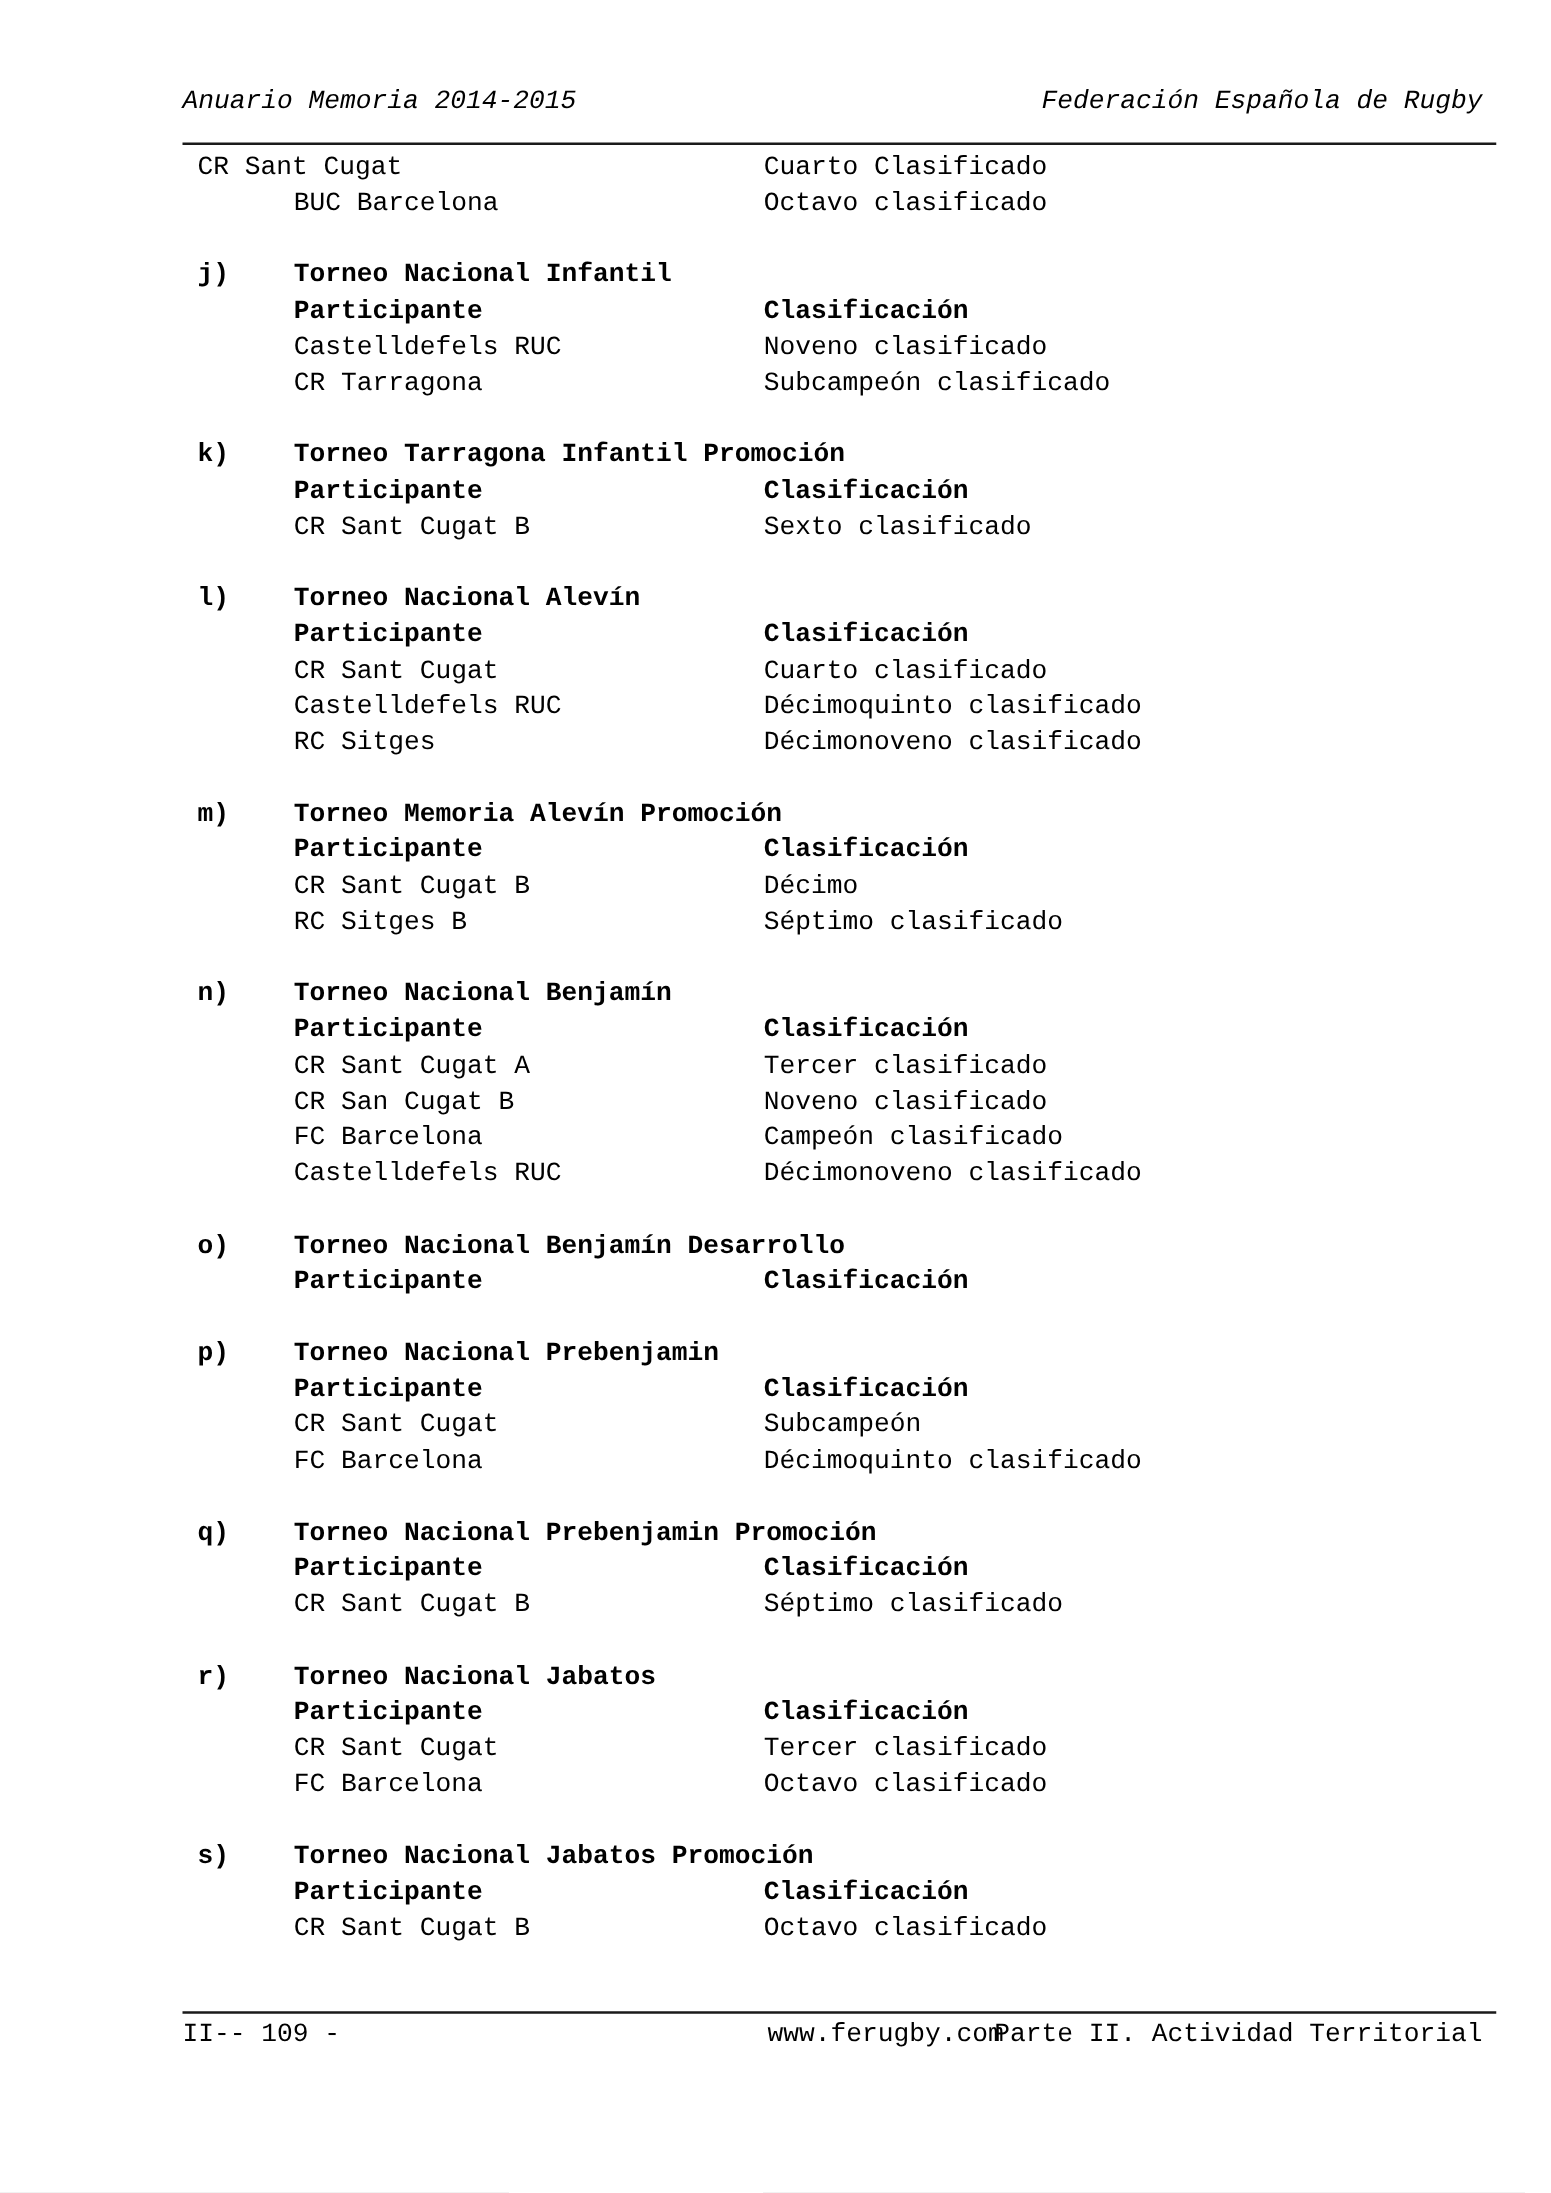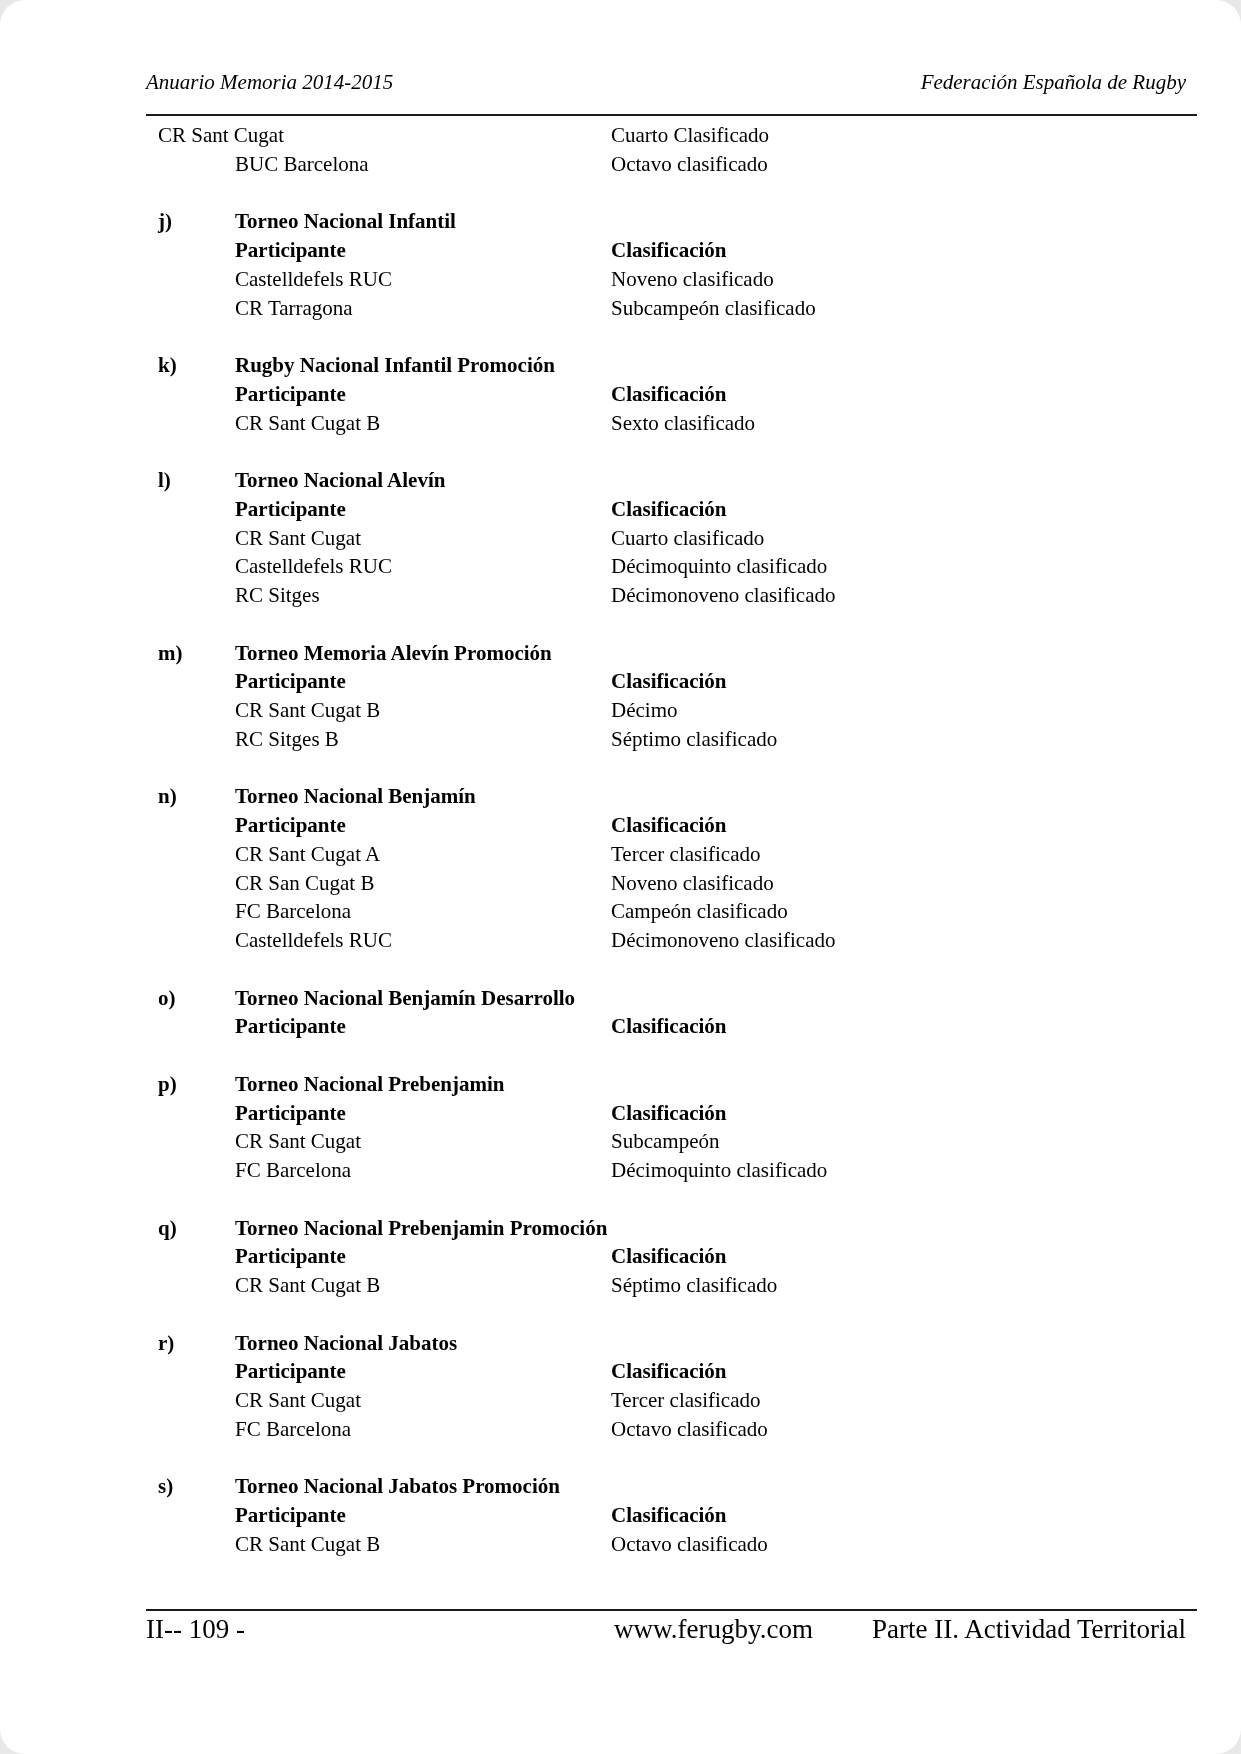--- a/index.html
+++ b/index.html
@@ -2,25 +2,24 @@
 <html><head>
 <meta charset="utf-8">
 <style>
   html, body { margin: 0; padding: 0; background: #e8e8e8; }
   .page {
     position: relative;
     width: 1241px;
     height: 1754px;
     background: #ffffff;
     color: #000000;
-    font-family: Liberation Serif, serif;
+    font-family: Liberation Mono, monospace;
     font-size: 21px;
     overflow: hidden;
     margin: 0 auto;
-    border-radius: 25px;
   }
   .header {
     position: absolute;
     top: 70px;
     left: 146px;
     right: 55px;
     display: flex;
     justify-content: space-between;
     font-style: italic;
     font-size: 21px;
@@ -52,21 +51,21 @@
   .pos-indent { left: 223px; }
   .pos-col2   { left: 599px; }
   .bold { font-weight: bold; }
   .footer {
     position: absolute;
     top: 1615px;
     left: 0;
     right: 0;
     height: 28px;
     line-height: 28px;
-    font-size: 27px;
+    font-size: 21px;
   }
   .footer span { position: absolute; top: 0; white-space: nowrap; }
   .footer .pg   { left: 146px; }
   .footer .site { left: 614px; }
   .footer .part { right: 55px; }
 </style>
 </head>
 <body>
 
 <div class="page">
@@ -100,21 +99,21 @@
         <span class="pos-indent">Castelldefels RUC</span>
         <span class="pos-col2">Noveno clasificado</span>
       </div>
       <div class="line">
         <span class="pos-indent">CR Tarragona</span>
         <span class="pos-col2">Subcampeón clasificado</span>
       </div>
       <div class="line"></div>
       <div class="line">
         <span class="pos-margin bold">k)</span>
-        <span class="pos-indent bold">Rugby Nacional Infantil Promoción</span>
+        <span class="pos-indent bold">Torneo Tarragona Infantil Promoción</span>
       </div>
       <div class="line">
         <span class="pos-indent bold">Participante</span>
         <span class="pos-col2 bold">Clasificación</span>
       </div>
       <div class="line">
         <span class="pos-indent">CR Sant Cugat B</span>
         <span class="pos-col2">Sexto clasificado</span>
       </div>
       <div class="line"></div>

